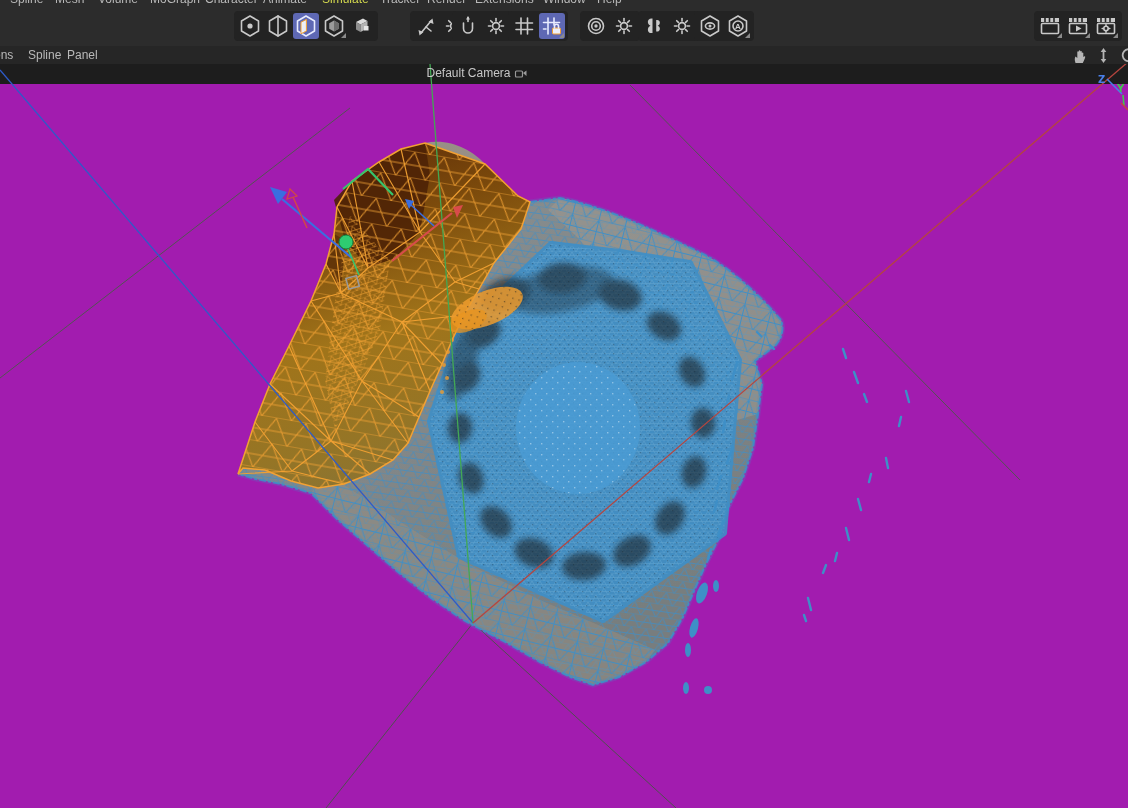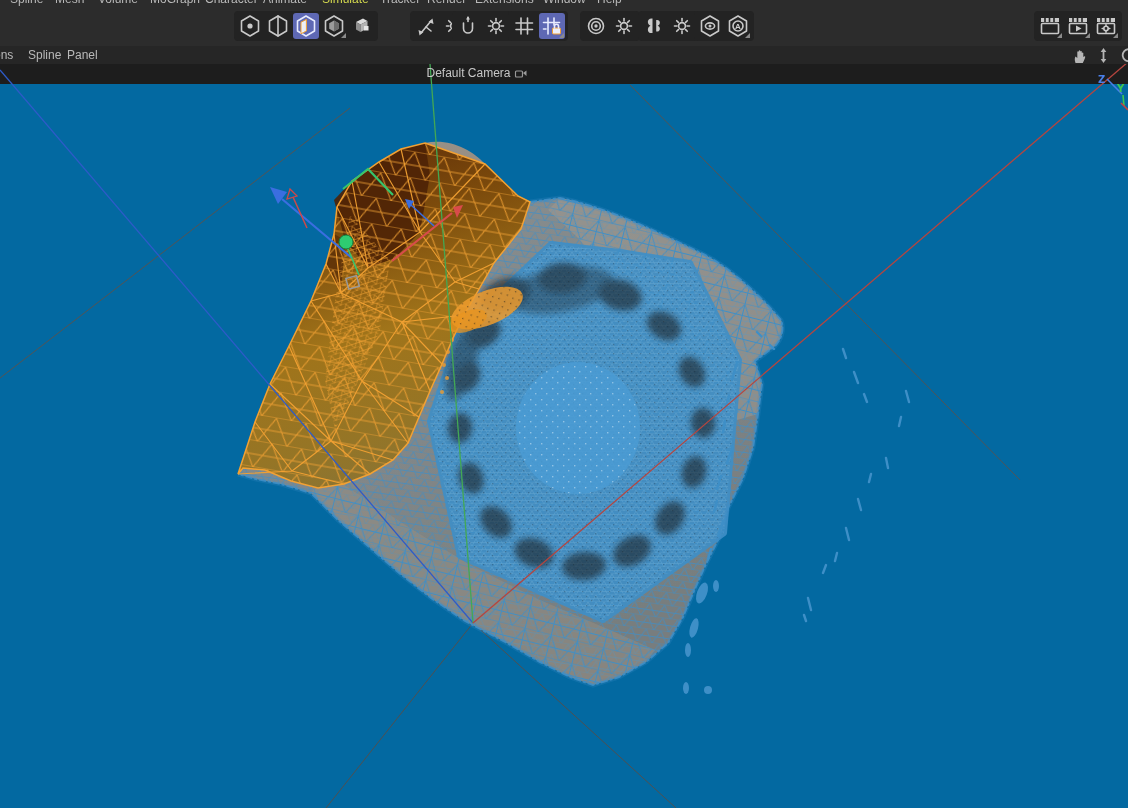--- a/index.html
+++ b/index.html
@@ -17,21 +17,21 @@
   .tb-cell .corner{position:absolute;right:1px;bottom:1px;width:0;height:0;border-left:5px solid transparent;border-bottom:5px solid #8a8a8a;}
   .tb-cell svg{display:block;}
   .ic{stroke:#c9c9c9;fill:none;stroke-width:1.6;stroke-linecap:round;stroke-linejoin:round;}
   .icf{fill:#c9c9c9;stroke:none;}
   .icw{stroke:#e8ecff;fill:none;stroke-width:1.6;stroke-linecap:round;stroke-linejoin:round;}
   
   .vprow{position:absolute;left:0;top:46px;width:1128px;height:18px;background:#262626;overflow:hidden;border-bottom:1px solid #141414;}
   .vprow .vm{position:absolute;top:1px;font-size:12px;line-height:16px;color:#b9b9b9;}
   .vprow .navicons{position:absolute;right:-8px;top:1px;display:flex;gap:7px;}
   
-  .viewport{position:absolute;left:0;top:64px;width:1128px;height:744px;background:#0369a1;overflow:hidden;}
+  .viewport{position:absolute;left:0;top:64px;width:1128px;height:744px;background:#a21caf;overflow:hidden;}
   .vp-titlebar{position:absolute;left:0;top:0;width:1128px;height:20px;background:#1d1d1d;z-index:1;}
   .vp-camlabel{position:absolute;left:477px;top:2px;transform:translateX(-50%);font-size:12px;color:#c7c7c7;white-space:nowrap;z-index:3;display:flex;align-items:center;gap:4px;}
   .scene{position:absolute;left:0;top:0;z-index:2;pointer-events:auto;}
   
   .wire{stroke:var(--wire);fill:none;}
   .sel{stroke:var(--sel);fill:none;}
   .frag{stroke:var(--wire);stroke-width:2.4;stroke-linecap:round;fill:none;}
   text.axz{fill:#4a7fe8;} text.axy{fill:#3fc84e;}
 </style>
 </head>

